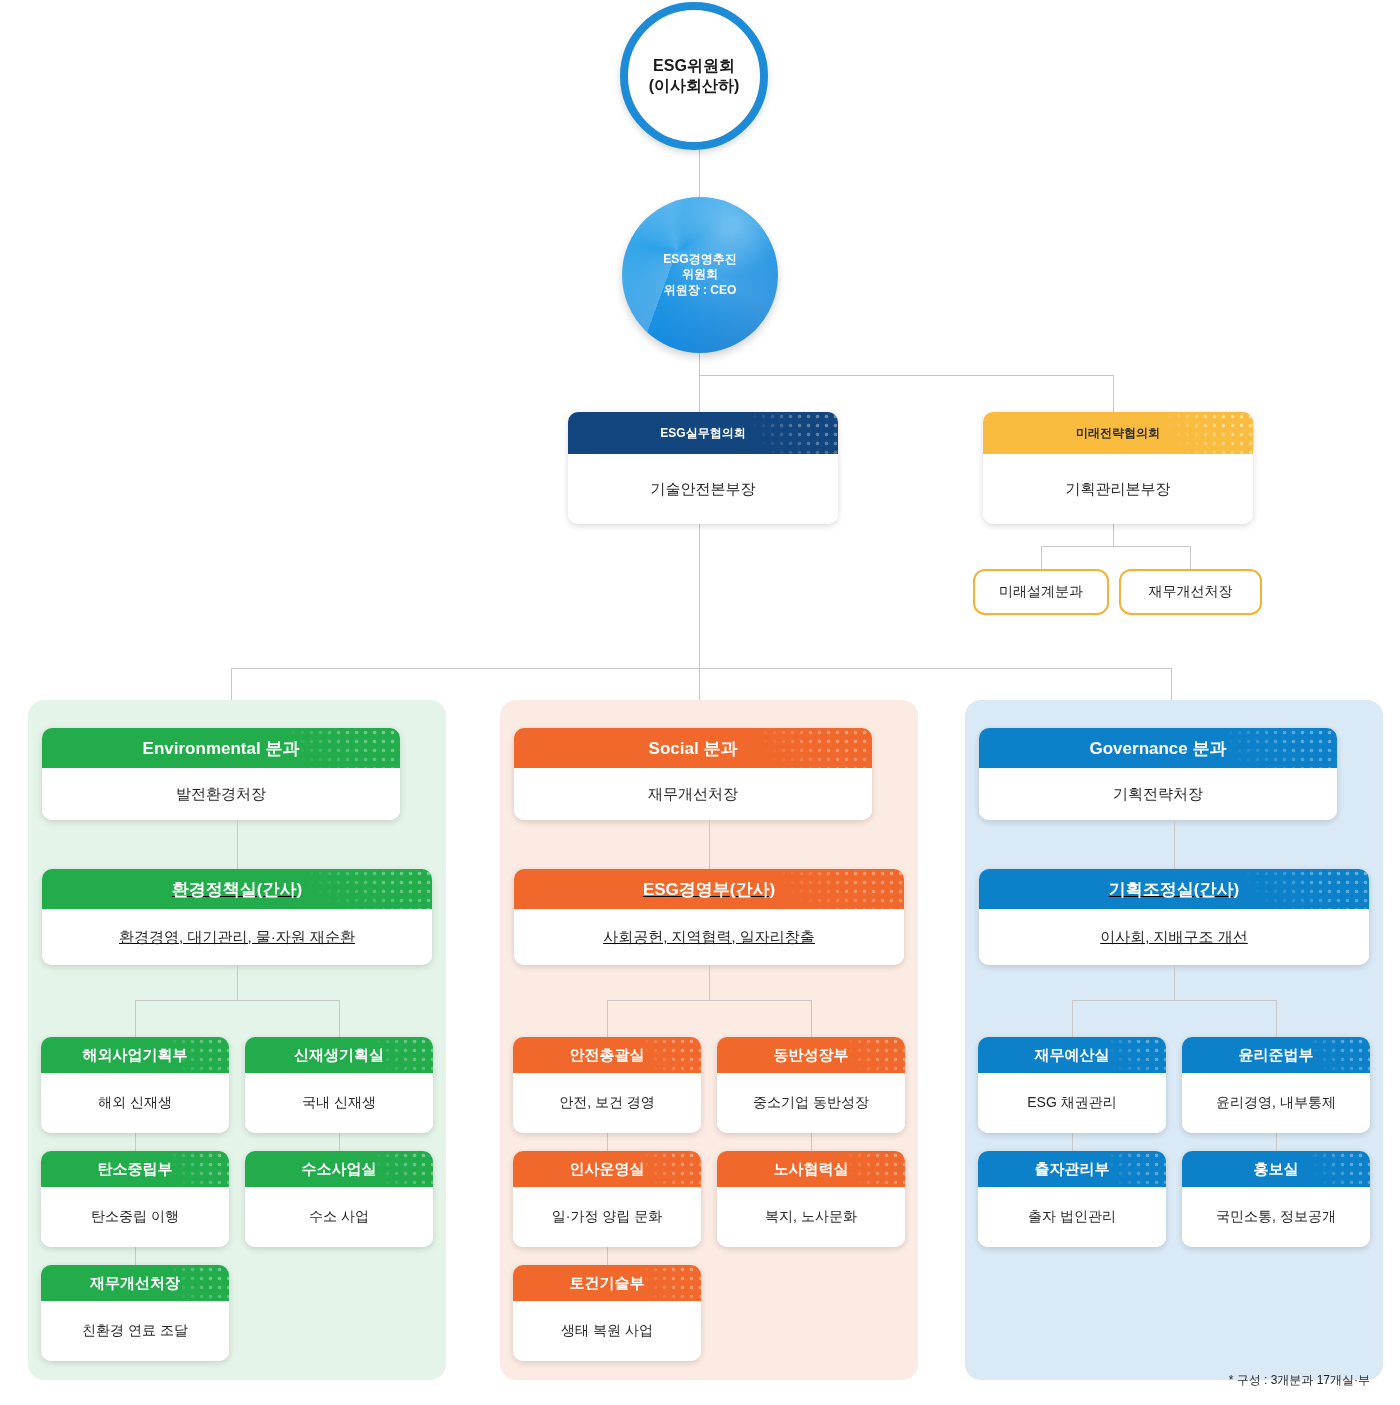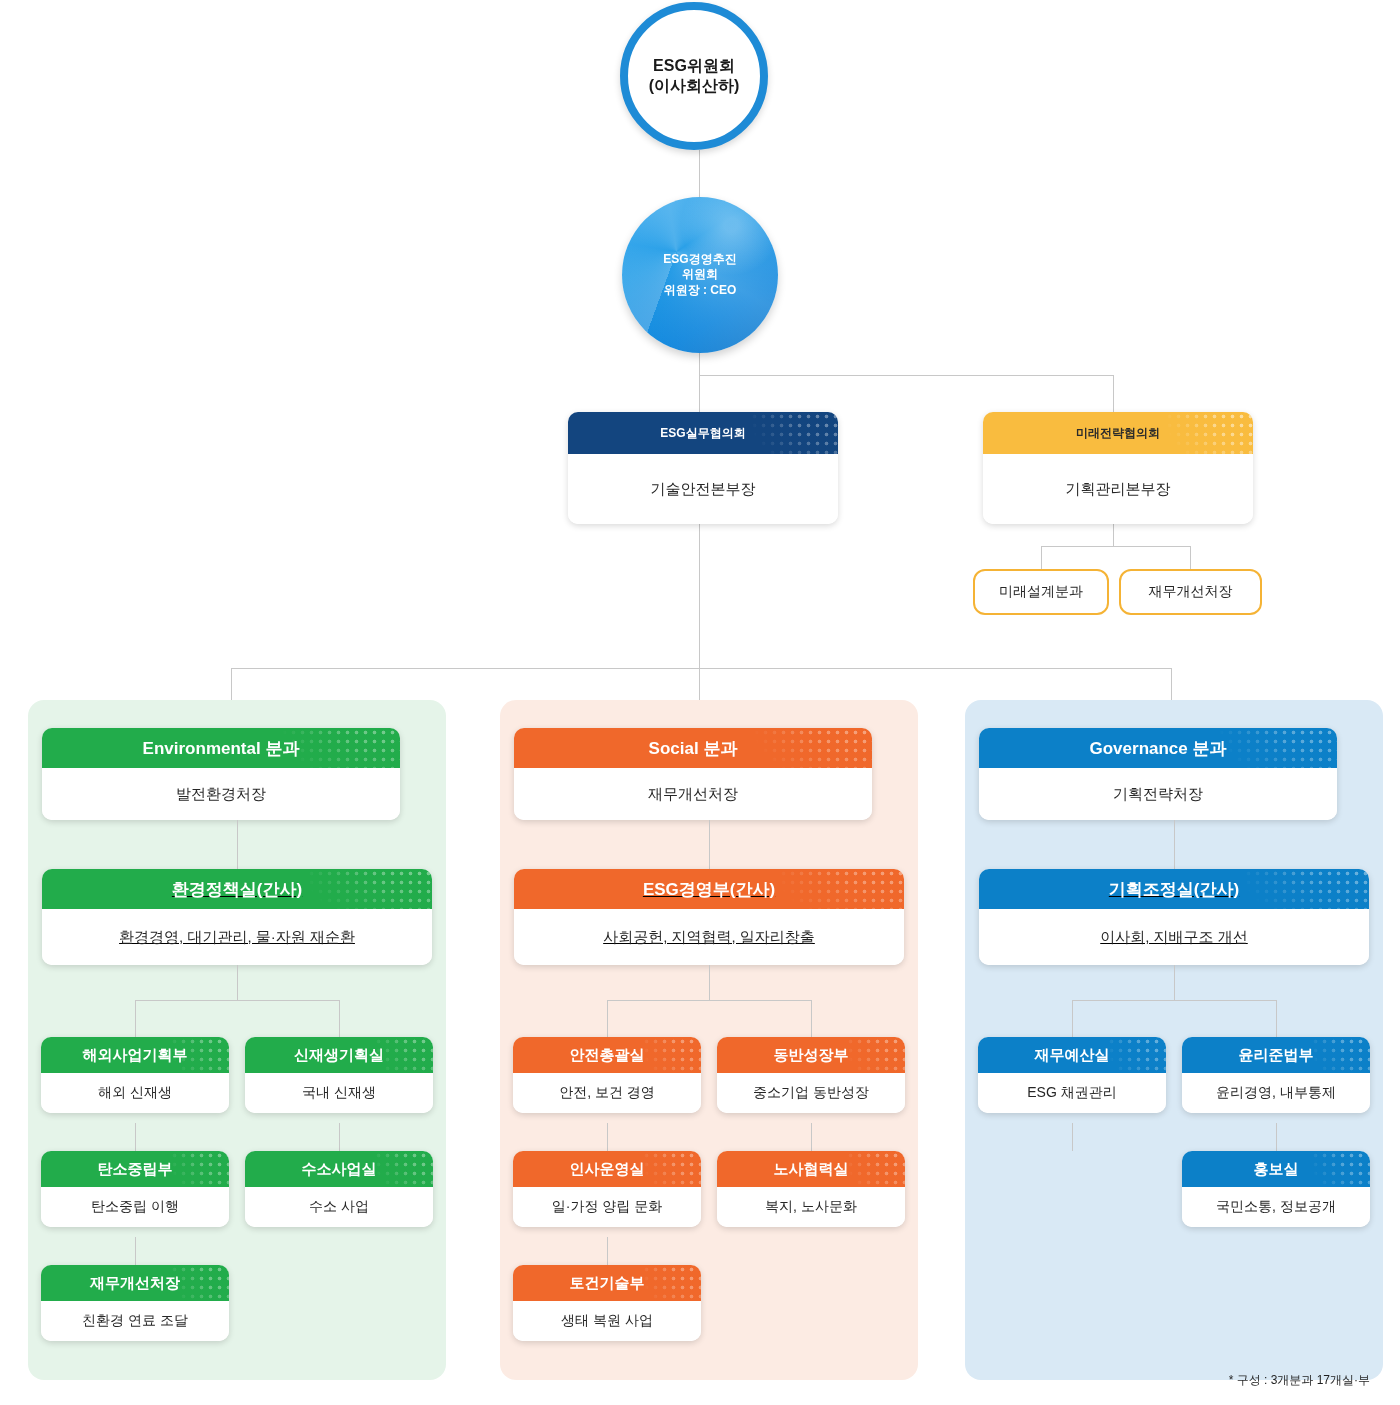--- a/index.html
+++ b/index.html
@@ -98,21 +98,21 @@
   .wide .bd { height: 52px; font-size: 15px; }
 
   
   .wide2 { width: 390px; text-decoration: underline; }
   .wide2 .hd { height: 40px; font-size: 17px; }
   .wide2 .bd { height: 56px; font-size: 15px; }
 
   
   .small { width: 188px; }
   .small .hd { height: 36px; font-size: 15px; }
-  .small .bd { height: 40px; font-size: 14px; }
+  .small .bd { height: 60px; font-size: 14px; }
 
   
   .t-green .hd  { background: #22ac4b; }
   .t-orange .hd { background: #f0682b; }
   .t-blue .hd   { background: #0c80c8; }
 
   
   #footnote {
     position: absolute; right: 30px; top: 1372px;
     font-size: 12px; color: #1f1f1f; font-weight: 500;
@@ -277,20 +277,24 @@
   <div class="ln lnv" style="left:1276px; top:1123px; height:28px;"></div>
 
   <div class="card small t-blue" style="left:978px; top:1037px;">
     <div class="hd">재무예산실</div>
     <div class="bd">ESG 채권관리</div>
   </div>
   <div class="card small t-blue" style="left:1182px; top:1037px;">
     <div class="hd">윤리준법부</div>
     <div class="bd">윤리경영, 내부통제</div>
   </div>
+  <div class="card small t-blue" style="left:978px; top:1151px;">
+    <div class="hd">출자관리부</div>
+    <div class="bd">출자 법인관리</div>
+  </div>
   <div class="card small t-blue" style="left:1182px; top:1151px;">
     <div class="hd">홍보실</div>
     <div class="bd">국민소통, 정보공개</div>
   </div>
 
   <div id="footnote">* 구성 : 3개분과 17개실·부</div>
 
 </div>
 
 </body></html>

